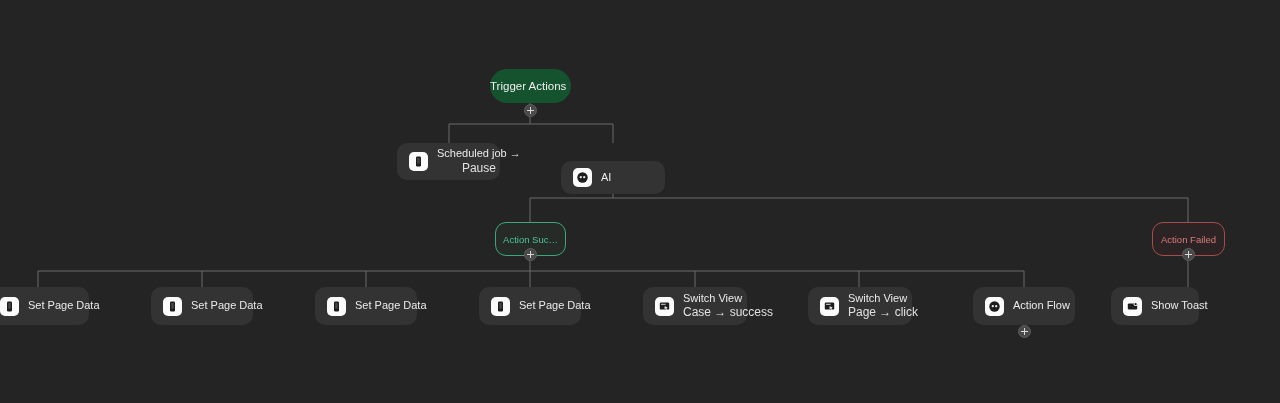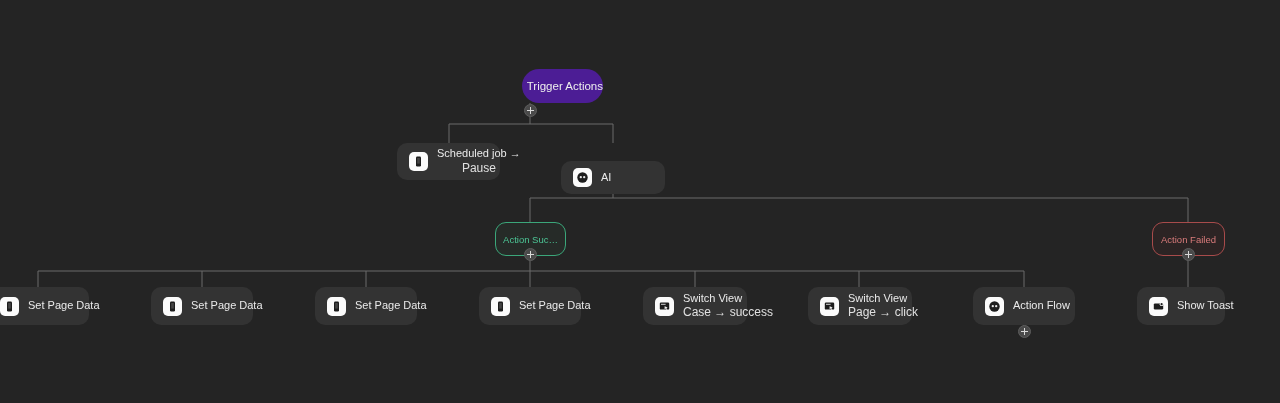--- a/index.html
+++ b/index.html
@@ -35,28 +35,27 @@
     font-size: 11.5px;
     line-height: 1.25;
     z-index: 3;
   }
 
   
   .pill {
     position: absolute;
     display: flex;
     align-items: center;
-    justify-content: flex-end;
-    background: #4c1d95;
+    justify-content: flex-start;
+    background: #14532d;
     border-radius: 19px;
     height: 34px;
     color: #ededed;
     font-size: 11.5px;
     z-index: 3;
-    margin-left: 32px;
   }
 
   
   .badge {
     position: absolute;
     display: flex;
     align-items: center;
     justify-content: center;
     height: 22px;
     border-radius: 11px;
@@ -272,21 +271,21 @@
         <circle cx="4.8" cy="6.2" r="1.15" fill="#e9e9e9"></circle>
         <circle cx="8.2" cy="6.2" r="1.15" fill="#e9e9e9"></circle>
       </svg>
     </span>
     <span class="label-wrap">
       <span class="label-main">Action Flow</span>
     </span>
   </div>
   <div class="plus" style="left:1018px; top:325px;"></div>
 
-  <div class="node" style="left:1137px; top:287px; width:88px;">
+  <div class="node" style="left:1111px; top:287px; width:88px;">
     <span class="icon-tile">
       <svg width="13" height="13" viewBox="0 0 13 13">
         <rect x="1.8" y="3.4" width="9.4" height="6" rx="1.2" fill="#1d1d1d"></rect>
         <circle cx="9.6" cy="4.2" r="1.9" fill="#fbfbfb"></circle>
         <circle cx="9.6" cy="4.2" r="1.1" fill="#1d1d1d"></circle>
       </svg>
     </span>
     <span class="label-wrap">
       <span class="label-main">Show Toast</span>
     </span>

